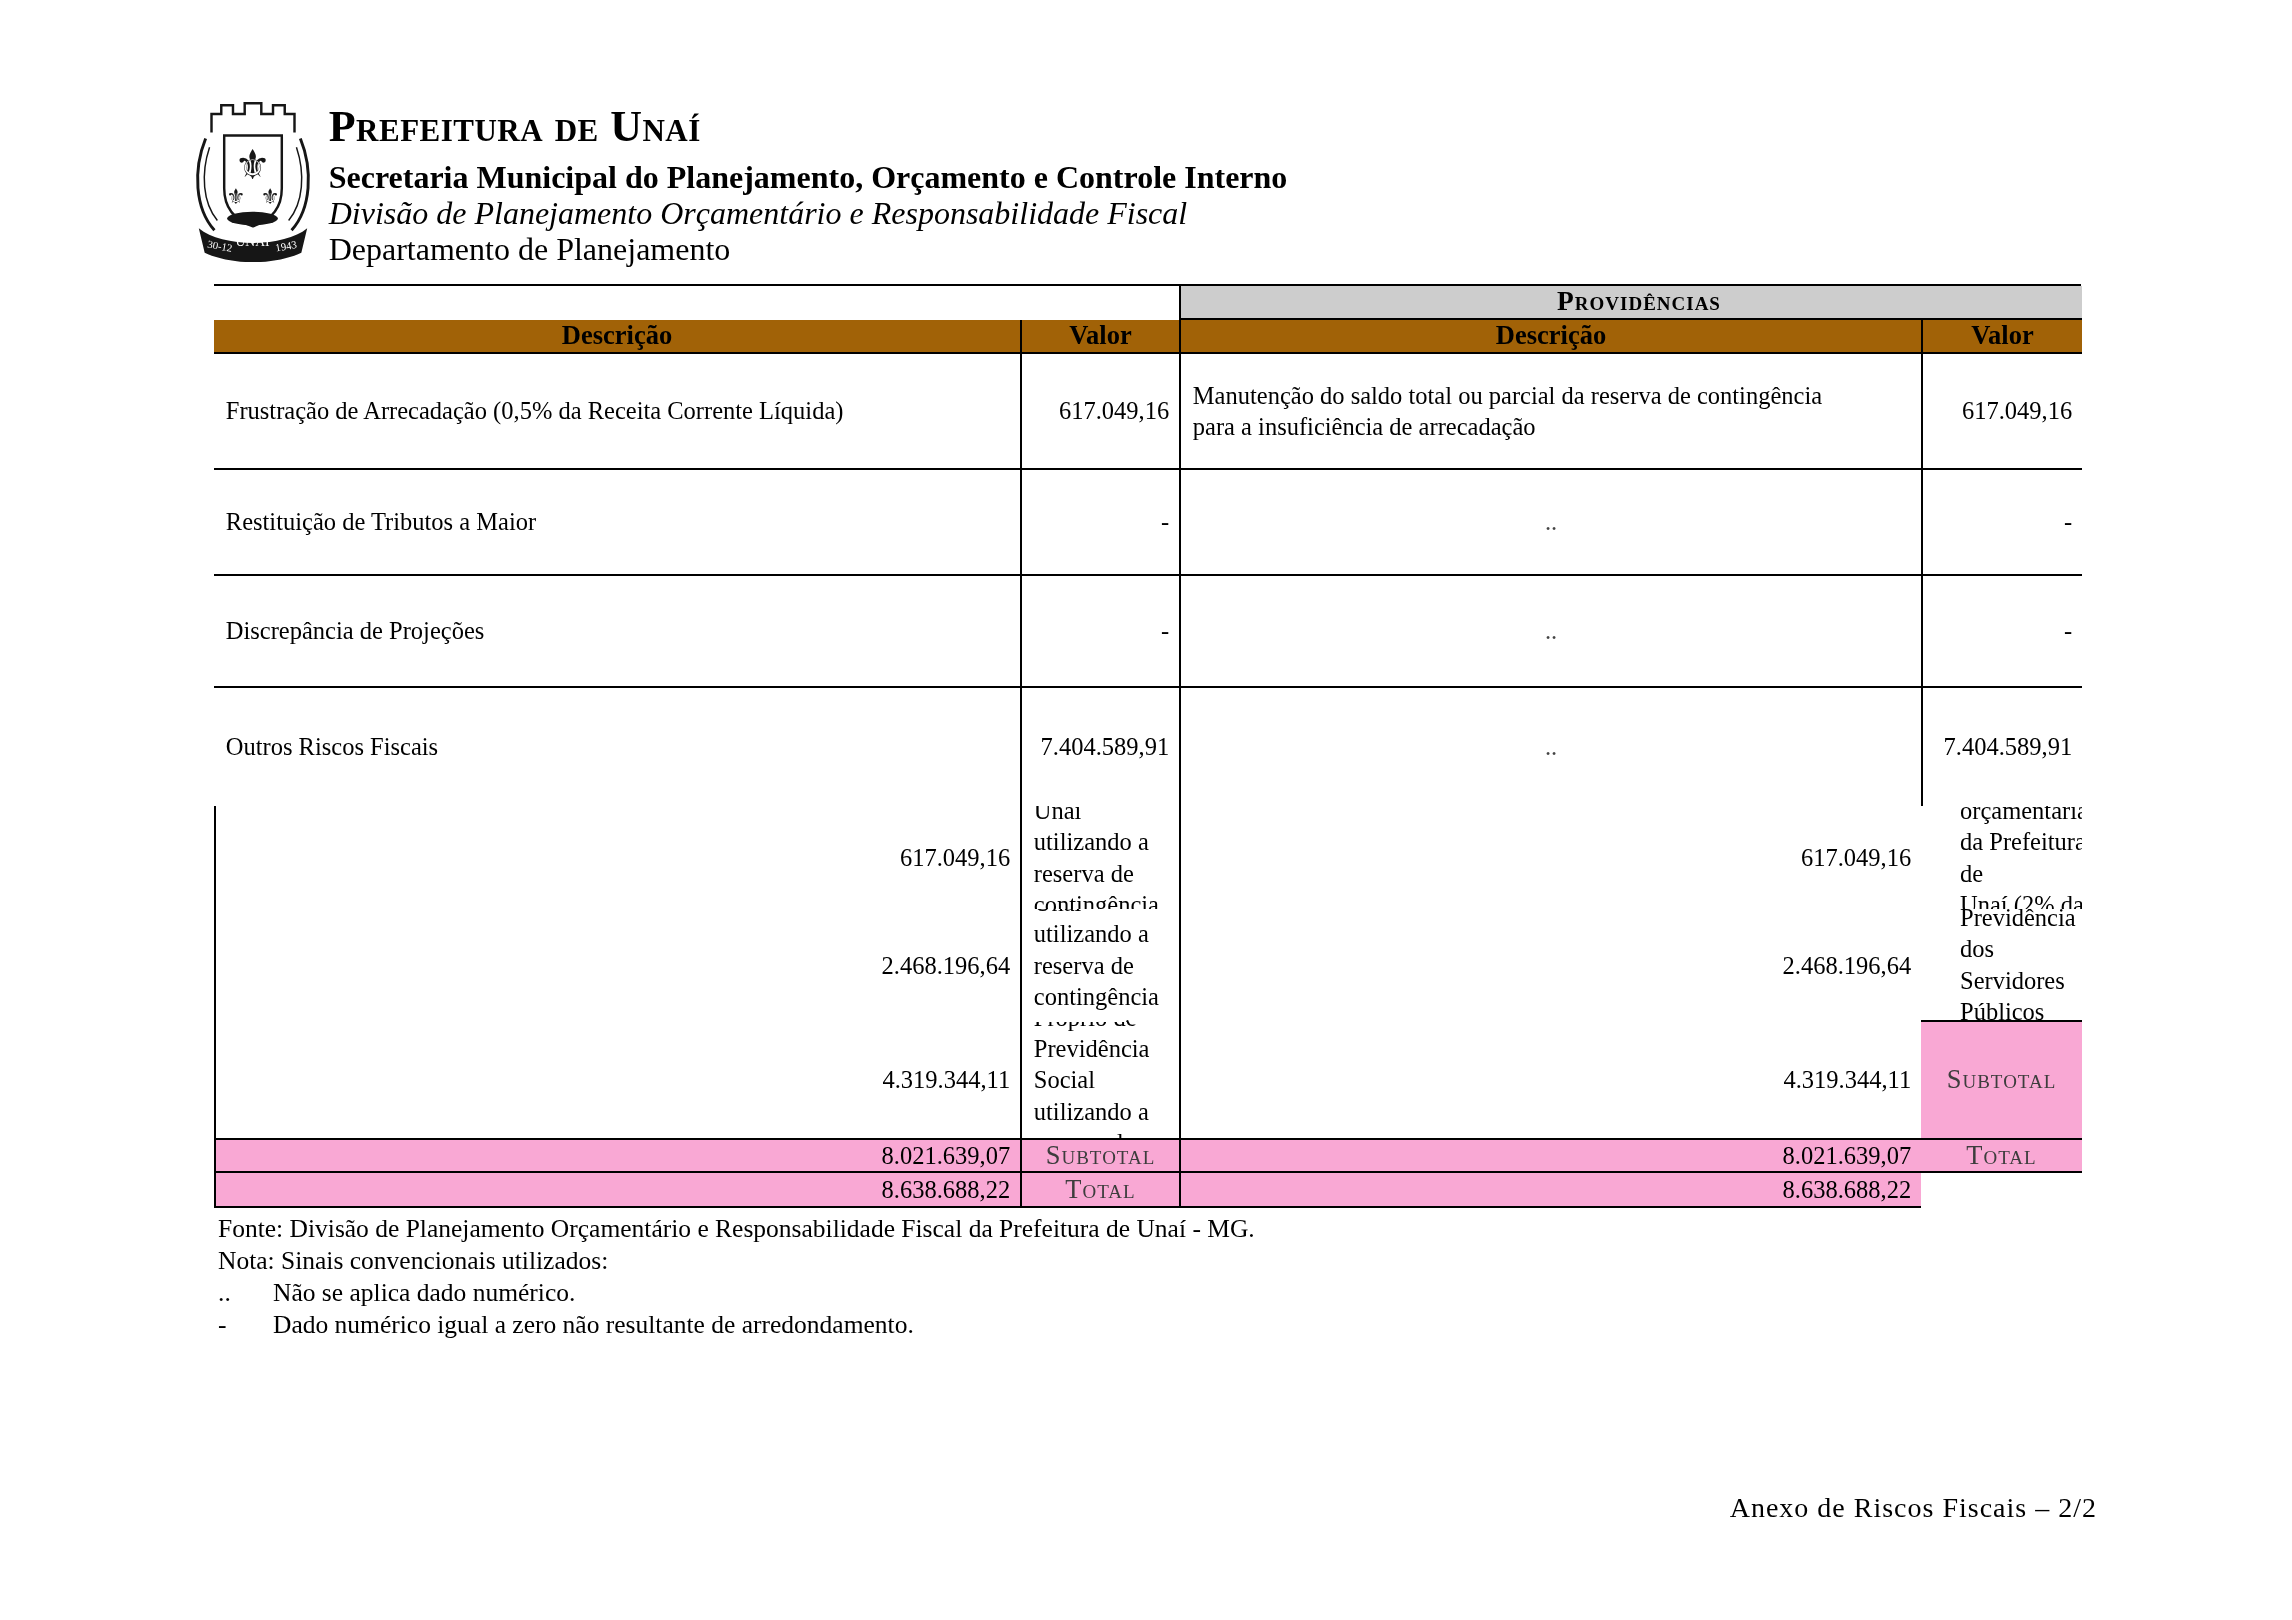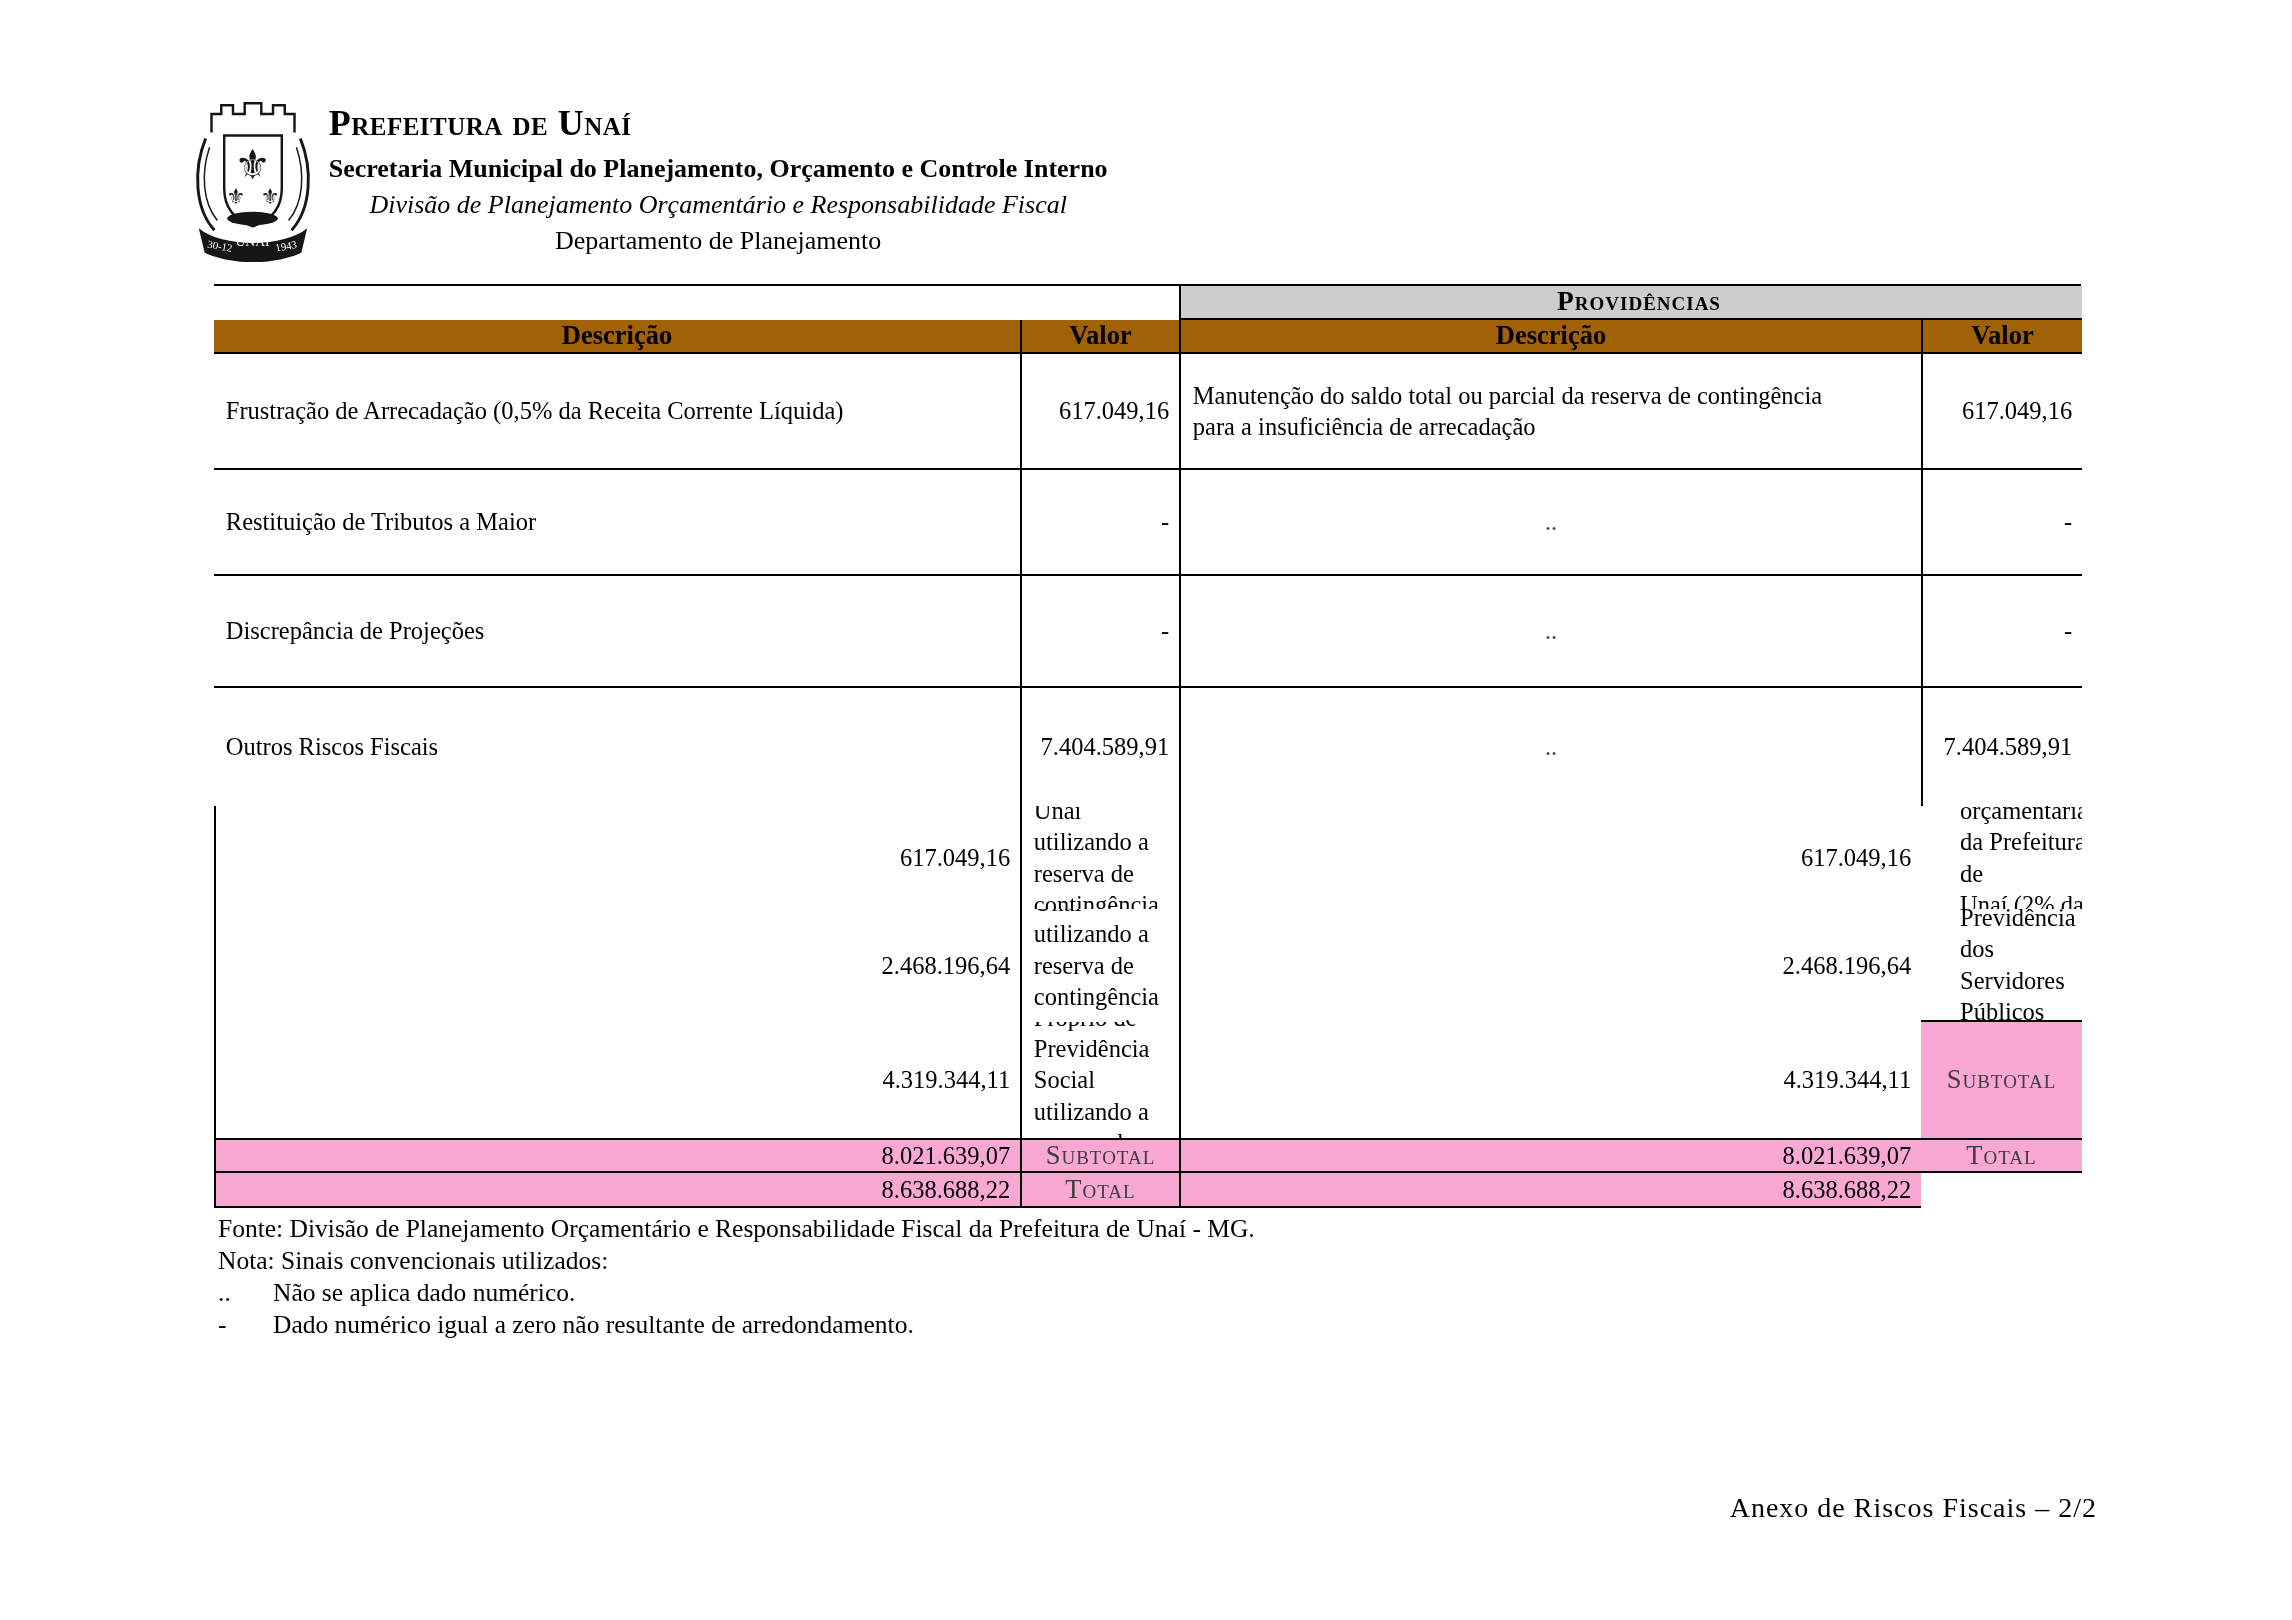--- a/index.html
+++ b/index.html
@@ -14,26 +14,26 @@
     overflow: hidden;
   }
 
   
   .doc-header { position: absolute; left: 191px; top: 93px; display: flex; align-items: flex-start; }
   .logo-box { width: 124px; height: 169px; flex: 0 0 auto; }
   .header-text { margin-left: 13.7px; padding-top: 11.8px; }
   .org-title {
     font-variant: small-caps;
     font-weight: bold;
-    font-size: 36px;
+    font-size: 44px;
     letter-spacing: 0.5px;
     line-height: 1.0;
     margin-bottom: 9.8px;
   }
-  .hdr-line { font-size: 26px; line-height: 36px; text-align: center; }
+  .hdr-line { font-size: 32px; line-height: 36px; }
   .hdr-bold { font-weight: bold; }
   .hdr-italic { font-style: italic; }
 
   
   .risk-table {
     position: absolute;
     left: 214px;
     top: 284px;
     width: 1867px;
     display: grid;

